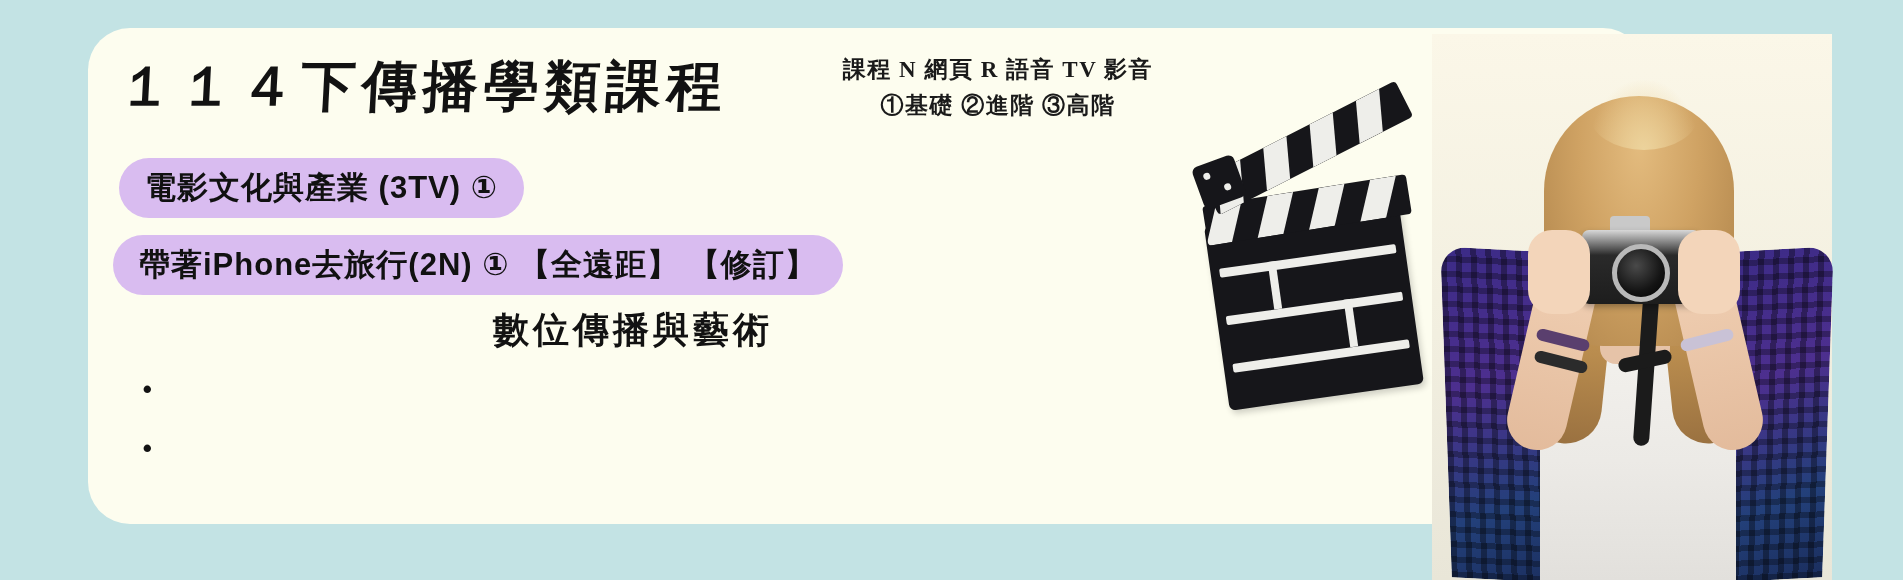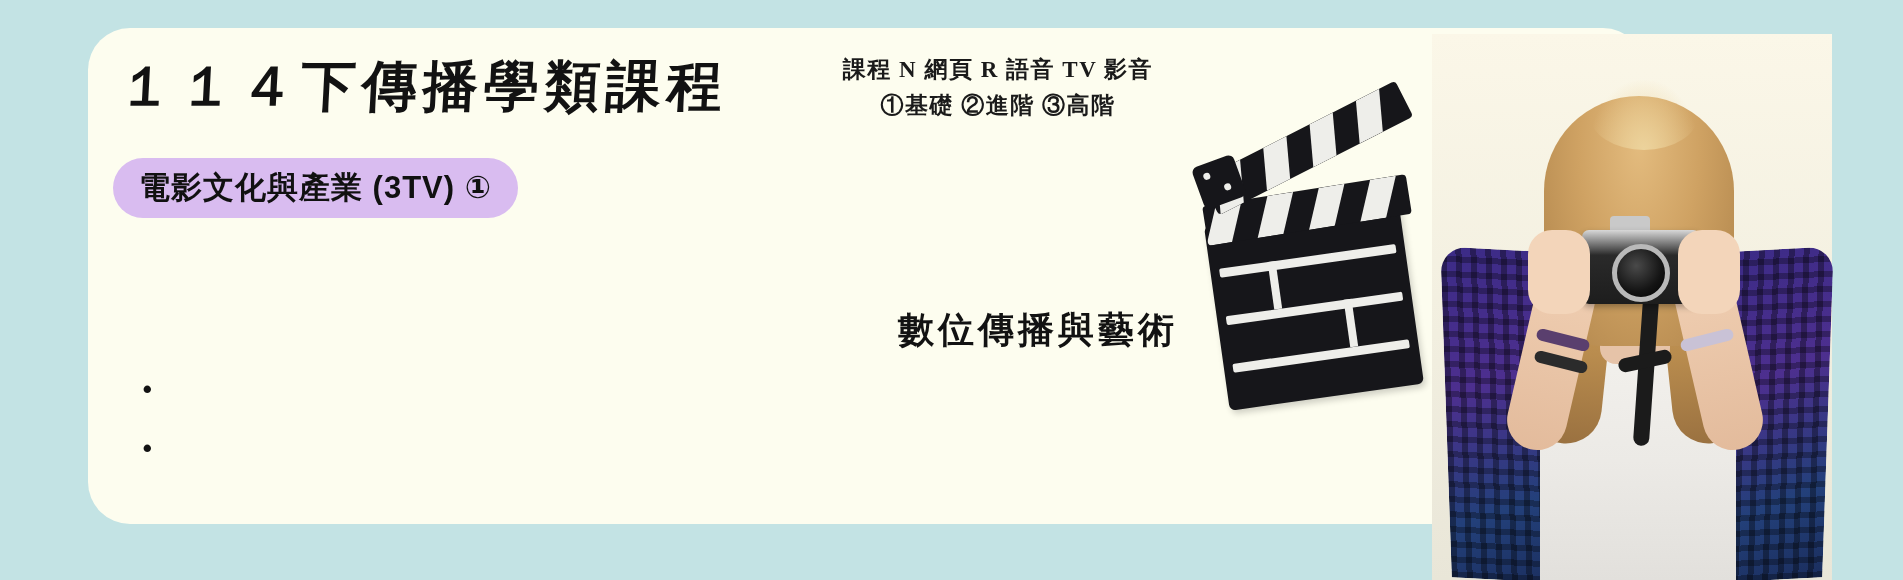--- a/index.html
+++ b/index.html
@@ -76,30 +76,30 @@
     color: #111;
     font-weight: 700;
     font-size: 31px;
     letter-spacing: 1px;
     display: flex;
     align-items: center;
     padding: 0 26px;
     height: 60px;
     white-space: nowrap;
   }
-  .pill-1 { left: 25px;  top: 130px; }
+  .pill-1 { left: 31px;  top: 130px; }
   .pill-2 { left: 25px;  top: 207px; }
 
   
   .subtitle {
     position: absolute;
     left: 0;
     top: 278px;
     width: 1090px;
-    text-align: right;
+    text-align: center;
     font-size: 36px;
     font-weight: 700;
     letter-spacing: 4px;
     color: #121212;
   }
 
   
   .bullets {
     position: absolute;
     left: 45px;
@@ -358,20 +358,21 @@
 
     <div class="title">１１４下傳播學類課程</div>
 
     <div class="legend">
       <div class="legend-line">課程 N 網頁  R 語音  TV 影音</div>
       <div class="legend-line">①基礎 ②進階 ③高階</div>
     </div>
 
     <div class="pill pill-1">電影文化與產業 (3TV) ①</div>
 
+    <div class="pill pill-2">帶著iPhone去旅行(2N) ① 【全遠距】 【修訂】</div>
 
     <div class="subtitle">數位傳播與藝術</div>
 
     <ul class="bullets">
       <li class="bullet">
         <span class="bullet-dot">•</span>
       </li>
       <li class="bullet">
         <span class="bullet-dot">•</span>
       </li>

